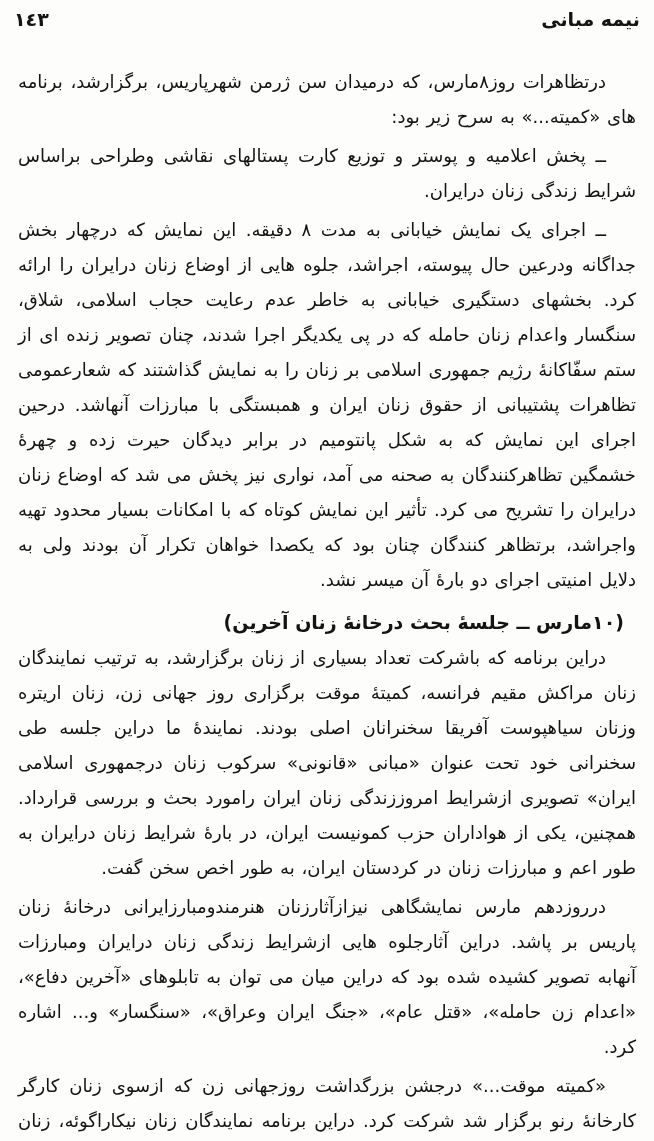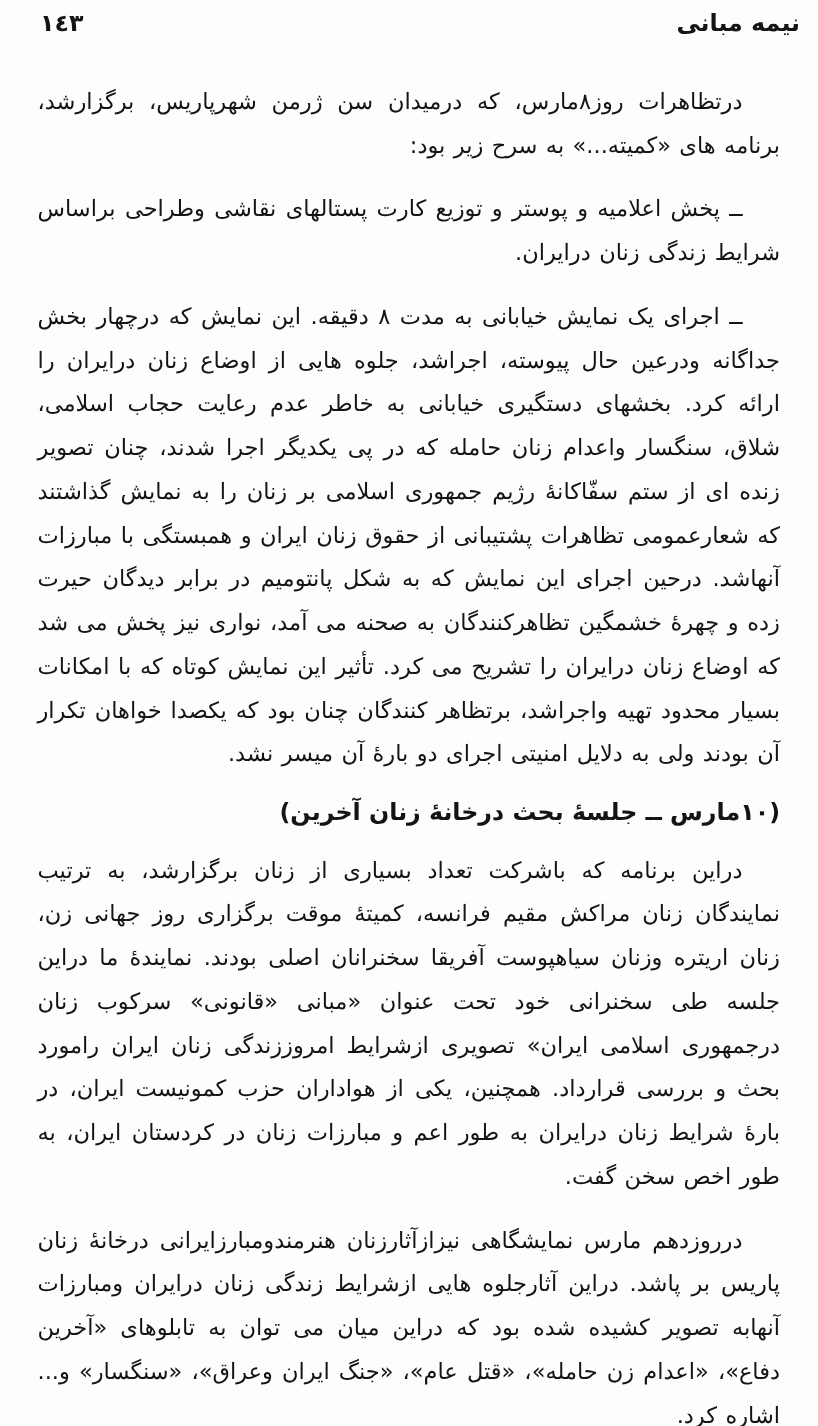--- a/index.html
+++ b/index.html
@@ -24,36 +24,36 @@
   }
   .page-header {
     display: flex;
     flex-direction: row;
     justify-content: space-between;
     align-items: baseline;
     font-weight: bold;
     font-size: 19px;
   }
   .journal-title { letter-spacing: 0.5px; }
-  .page-number { letter-spacing: 2px; margin-left: 18px; }
+  .page-number { letter-spacing: 2px; }
   .content {
     margin-top: 34px;
   }
   h2.section-heading {
     font-size: 19px;
     font-weight: bold;
     margin: 12px 16px 5px 0;
     line-height: 26px;
   }
   p.paragraph {
     font-size: 18px;
     line-height: 35px;
     text-align: justify;
     text-indent: 30px;
-    margin: 16px;
+    margin: 4px;
     word-spacing: 1px;
   }
 </style>
 </head>
 <body>
 
 <div class="page">
 
   <div class="page-header">
     <span class="journal-title">نیمه مبانی</span>

